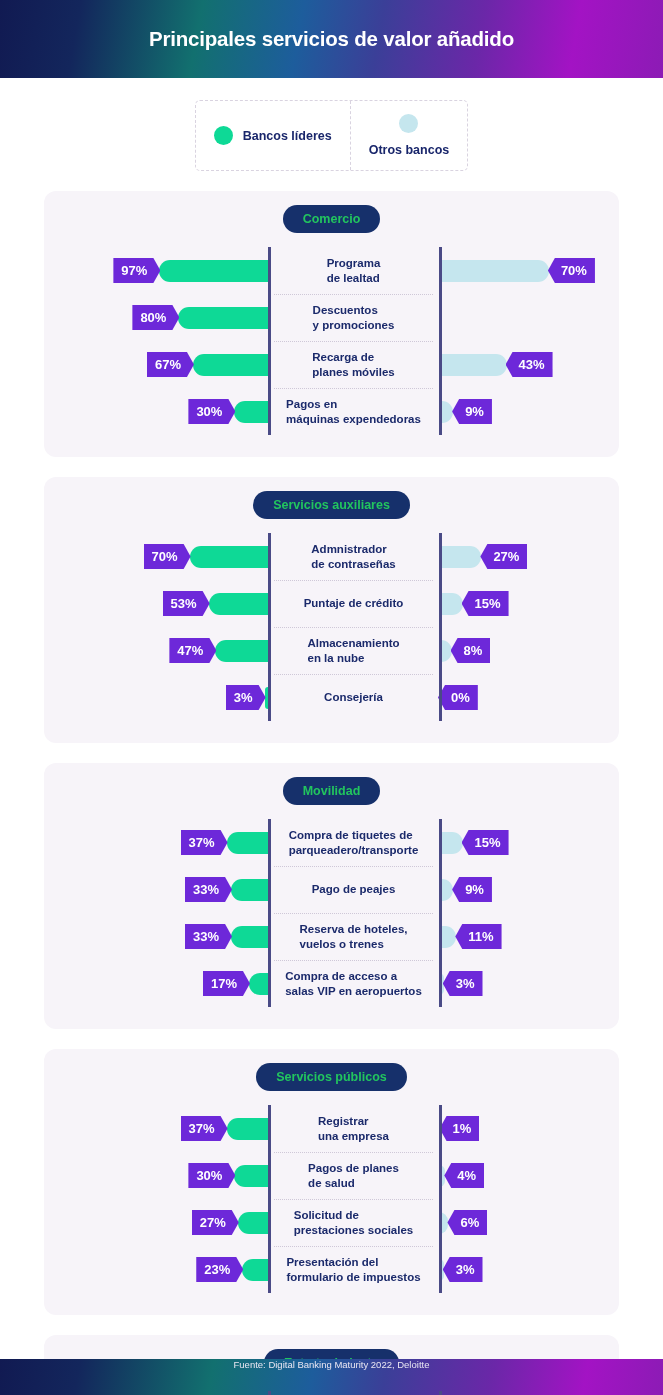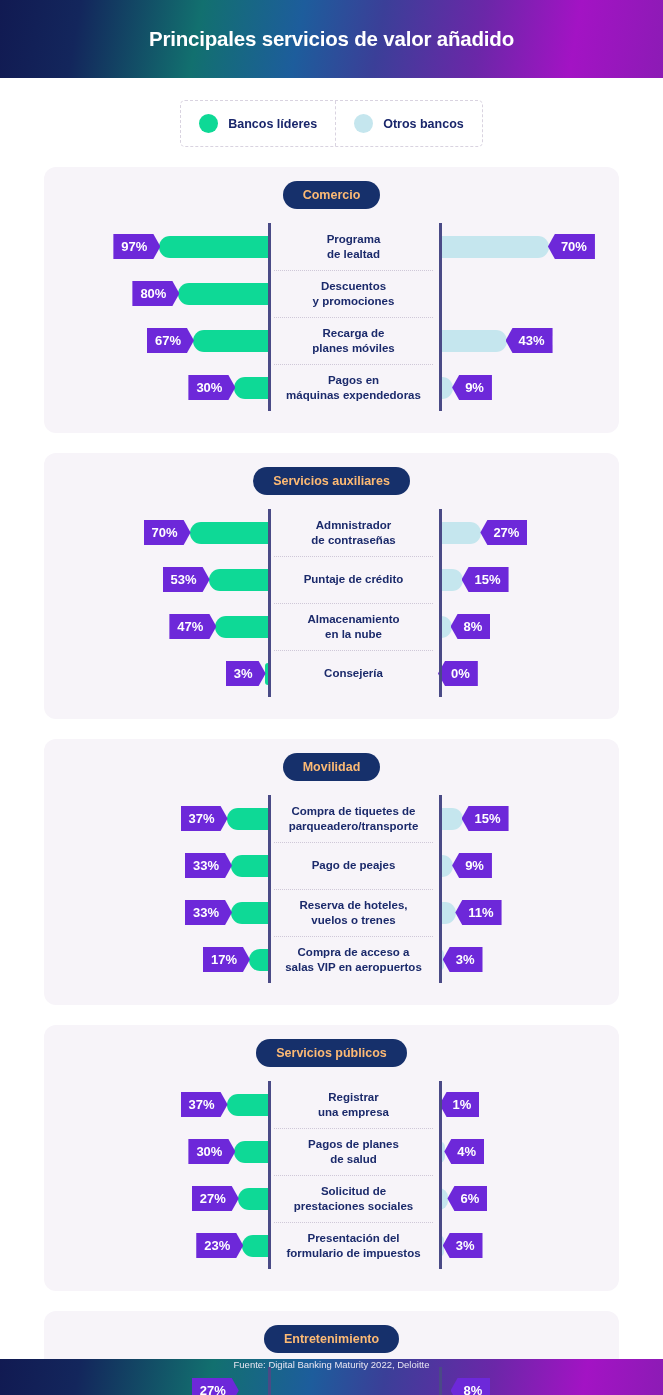--- a/index.html
+++ b/index.html
@@ -51,20 +51,21 @@
     padding: 0;
   }
   .legend-item {
     display: flex;
     align-items: center;
     gap: 10px;
     padding: 13px 18px;
   }
   .legend-item + .legend-item {
     border-left: 1.5px dashed #d9d3e0;
+    flex-direction: column;
   }
   .legend-dot {
     width: 19px;
     height: 19px;
     border-radius: 50%;
     flex: 0 0 auto;
   }
   .legend-dot.leaders { background: #0ed996; }
   .legend-dot.others  { background: #c5e6ee; }
   .legend-label {
@@ -79,21 +80,21 @@
   .card {
     background: #f7f4f9;
     border-radius: 12px;
     padding: 14px 0 22px 0;
     margin-bottom: 20px;
     position: relative;
   }
   .card-title-wrap { display: flex; justify-content: center; }
   .card-title {
     background: #16306b;
-    color: #fdba74;
+    color: #22c55e;
     font-size: 12.5px;
     font-weight: bold;
     border-radius: 14px;
     padding: 7px 20px;
     white-space: nowrap;
   }
 
   
   .rows {
     position: relative;
@@ -166,21 +167,21 @@
   }
 
   
   .center {
     width: 171px;
     position: relative;
     height: 100%;
     display: flex;
     align-items: center;
     justify-content: center;
-    text-align: center;
+    text-align: left;
     padding: 0 6px;
   }
   .center-label {
     color: #1b2a6b;
     font-size: 11.5px;
     font-weight: bold;
     line-height: 1.22;
     white-space: pre-line;
   }
 

